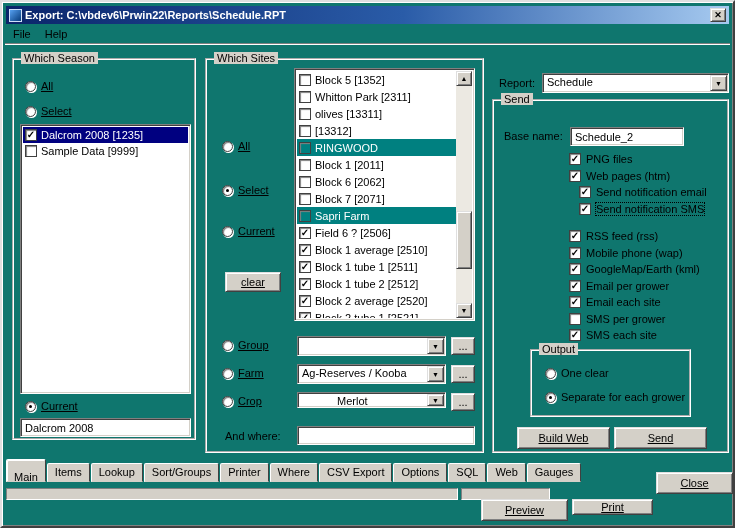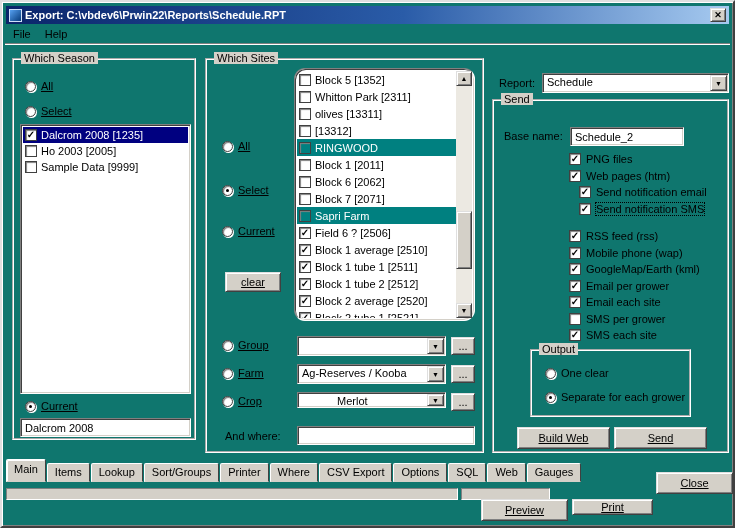--- a/index.html
+++ b/index.html
@@ -40,21 +40,21 @@
   .combo .val{flex:1;padding:2px 4px;white-space:nowrap;overflow:hidden;}
   .combo .arrow{width:17px;flex:none;display:flex;align-items:center;justify-content:center;font-size:7px;margin:1px;}
   .lblabs{position:absolute;white-space:nowrap;}
   .sendopts{position:absolute;display:flex;flex-direction:column;}
   .sorow{display:flex;align-items:center;gap:5px;height:16.5px;white-space:nowrap;}
   .sorow.indent{margin-left:10px;}
   .sorow.gap{margin-top:11px;}
   .sorow.focus .solbl{outline:1px dotted #000;}
   .tabbar{position:absolute;left:4px;top:457px;height:23px;display:flex;align-items:flex-end;}
   .tab{height:19px;padding:2px 7px 0;margin-right:1px;background:#d4d0c8;border:1px solid;border-color:#fff #404040 transparent #fff;border-radius:2px 2px 0 0;white-space:nowrap;}
-  .tab.active{height:23px;padding-top:3px;box-shadow:inset 1px 1px 0 #fff;}
+  .tab.active{height:23px;padding-top:11px;box-shadow:inset 1px 1px 0 #fff;}
   .sunkenbar{position:absolute;height:12px;background:#d4d0c8;border:1px solid;border-color:#808080 #fff #fff #808080;}
 </style>
 </head>
 <body>
 
 <div class="window">
 
   <div class="titlebar">
     <span class="appicon"></span>
     <span class="titletext">Export: C:\vbdev6\Prwin22\Reports\Schedule.RPT</span>
@@ -82,46 +82,40 @@
     <div class="listbox" style="left:6px;top:64px;width:171px;height:270px;">
       <div class="rows seasonrows">
 
           <div class="lrow selected">
             <span class="cb">
               <span>✓</span>
             </span>
             <span>Dalcrom 2008 [1235]</span>
           </div>
 
-          <div class="lrow">
-            <span class="cb">
-              <span></span>
-            </span>
-            <span>Ho 2003 [2005]</span>
-          </div>
 
           <div class="lrow">
             <span class="cb">
               <span></span>
             </span>
             <span>Sample Data [9999]</span>
           </div>
         </div>
     </div>
     <div class="ctl" style="left:11px;top:340px;">
       <span class="radio on"></span>
       <span class="ul">Current</span>
     </div>
     <input class="tb" style="left: 6px; top: 358px; width: 171px; height: 19px;" value="Dalcrom 2008">
   </div>
 
   <div class="group" style="left:203px;top:56px;width:279px;height:395px;">
     <span class="gtitle">Which Sites</span>
 
-    <div class="listbox" style="left:87px;top:8px;width:181px;height:253px;border-radius:11px;">
+    <div class="listbox" style="left:87px;top:8px;width:181px;height:253px;">
       <div class="rows withsb">
 
           <div class="lrow">
             <span class="cb">
               <span></span>
             </span>
             <span>Block 5 [1352]</span>
           </div>
 
           <div class="lrow">

